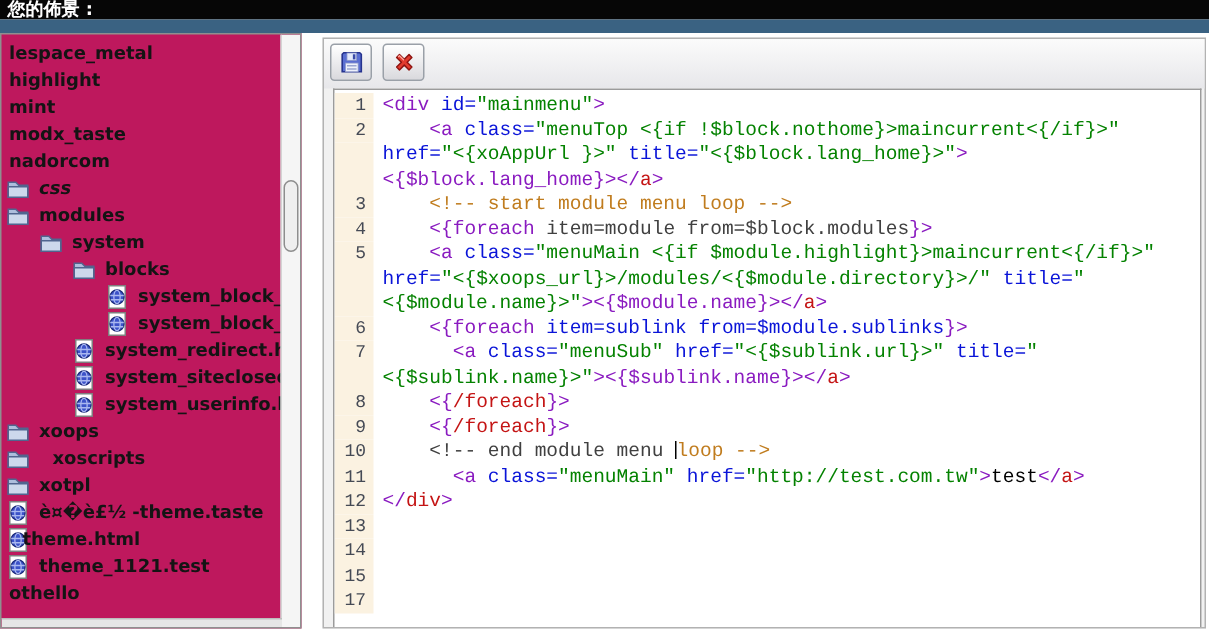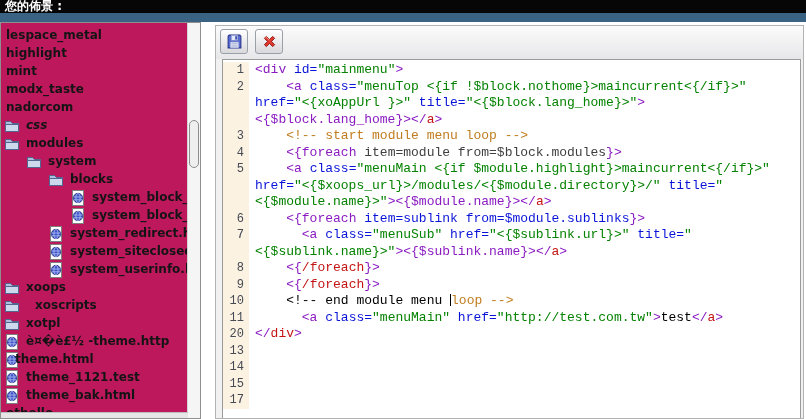--- a/index.html
+++ b/index.html
@@ -169,51 +169,41 @@
         <span class="lbl" style="left: 25px;">xotpl</span>
       </div>
       <div class="trow">
         <span class="ic" style="left: 3px;"><svg width="16" height="16" viewBox="0 0 16 16">
             <rect x="2.5" y="0.5" width="11" height="15" fill="#ffffff" stroke="#7f7f7f"></rect>
             <circle cx="8" cy="8" r="4.7" fill="#3c52c8" stroke="#1c2a7a" stroke-width="0.8"></circle>
             <ellipse cx="8" cy="8" rx="2.1" ry="4.4" fill="none" stroke="#aab8f0" stroke-width="0.9"></ellipse>
             <line x1="3.5" y1="7" x2="12.5" y2="7" stroke="#aab8f0" stroke-width="0.9"></line>
             <line x1="3.8" y1="9.8" x2="12.2" y2="9.8" stroke="#aab8f0" stroke-width="0.9"></line>
           </svg></span>
-        <span class="lbl" style="left: 25px;">è¤�è£½ -theme.http</span>
+        <span class="lbl" style="left: 25px;">è¤�è£½ -theme.taste</span>
       </div>
       <div class="trow">
         <span class="ic" style="left: 3px;"><svg width="16" height="16" viewBox="0 0 16 16">
             <rect x="2.5" y="0.5" width="11" height="15" fill="#ffffff" stroke="#7f7f7f"></rect>
             <circle cx="8" cy="8" r="4.7" fill="#3c52c8" stroke="#1c2a7a" stroke-width="0.8"></circle>
             <ellipse cx="8" cy="8" rx="2.1" ry="4.4" fill="none" stroke="#aab8f0" stroke-width="0.9"></ellipse>
             <line x1="3.5" y1="7" x2="12.5" y2="7" stroke="#aab8f0" stroke-width="0.9"></line>
             <line x1="3.8" y1="9.8" x2="12.2" y2="9.8" stroke="#aab8f0" stroke-width="0.9"></line>
           </svg></span>
         <span class="lbl" style="left: 14px;">theme.html</span>
       </div>
       <div class="trow">
         <span class="ic" style="left: 3px;"><svg width="16" height="16" viewBox="0 0 16 16">
             <rect x="2.5" y="0.5" width="11" height="15" fill="#ffffff" stroke="#7f7f7f"></rect>
             <circle cx="8" cy="8" r="4.7" fill="#3c52c8" stroke="#1c2a7a" stroke-width="0.8"></circle>
             <ellipse cx="8" cy="8" rx="2.1" ry="4.4" fill="none" stroke="#aab8f0" stroke-width="0.9"></ellipse>
             <line x1="3.5" y1="7" x2="12.5" y2="7" stroke="#aab8f0" stroke-width="0.9"></line>
             <line x1="3.8" y1="9.8" x2="12.2" y2="9.8" stroke="#aab8f0" stroke-width="0.9"></line>
           </svg></span>
         <span class="lbl" style="left: 25px;">theme_1121.test</span>
-      </div>
-      <div class="trow">
-        <span class="ic" style="left: 3px;"><svg width="16" height="16" viewBox="0 0 16 16">
-            <rect x="2.5" y="0.5" width="11" height="15" fill="#ffffff" stroke="#7f7f7f"></rect>
-            <circle cx="8" cy="8" r="4.7" fill="#3c52c8" stroke="#1c2a7a" stroke-width="0.8"></circle>
-            <ellipse cx="8" cy="8" rx="2.1" ry="4.4" fill="none" stroke="#aab8f0" stroke-width="0.9"></ellipse>
-            <line x1="3.5" y1="7" x2="12.5" y2="7" stroke="#aab8f0" stroke-width="0.9"></line>
-            <line x1="3.8" y1="9.8" x2="12.2" y2="9.8" stroke="#aab8f0" stroke-width="0.9"></line>
-          </svg></span>
-        <span class="lbl" style="left: 25px;">theme_bak.html</span>
       </div>
       <div class="trow">
         <span class="lbl" style="left: 5px;">othello</span>
       </div>
     </div>
   <div class="vsb">
     <div class="vsb-thumb"></div>
   </div>
   <div class="hsb"></div>
 </div>
@@ -289,28 +279,28 @@
       <div class="crow">
         <div class="cnum">8</div>
         <div class="ctext"><span style="color: rgb(0, 0, 0);">    </span><span style="color: rgb(138, 27, 192);">&lt;{</span><span style="color: rgb(196, 20, 20);">/foreach</span><span style="color: rgb(138, 27, 192);">}&gt;</span></div>
       </div>
       <div class="crow">
         <div class="cnum">9</div>
         <div class="ctext"><span style="color: rgb(0, 0, 0);">    </span><span style="color: rgb(138, 27, 192);">&lt;{</span><span style="color: rgb(196, 20, 20);">/foreach</span><span style="color: rgb(138, 27, 192);">}&gt;</span></div>
       </div>
       <div class="crow">
         <div class="cnum">10</div>
-        <div class="ctext"><span style="color: rgb(0, 0, 0);">    </span><span style="color: #000000; margin-top: 15px;">&lt;!-- end module menu </span><span class="caret"></span><span style="color: rgb(192, 124, 30);">loop --&gt;</span></div>
+        <div class="ctext"><span style="color: rgb(0, 0, 0);">    </span><span style="color: #404040; margin-top: 15px;">&lt;!-- end module menu </span><span class="caret"></span><span style="color: rgb(192, 124, 30);">loop --&gt;</span></div>
       </div>
       <div class="crow">
         <div class="cnum">11</div>
         <div class="ctext"><span style="color: rgb(0, 0, 0);">      </span><span style="color: rgb(138, 27, 192);">&lt;a</span><span style="color: rgb(10, 20, 216);"> class=</span><span style="color: rgb(4, 130, 0);">"menuMain"</span><span style="color: rgb(10, 20, 216);"> href=</span><span style="color: rgb(4, 130, 0);">"http://test.com.tw"</span><span style="color: rgb(138, 27, 192);">&gt;</span><span style="color: rgb(0, 0, 0);">test</span><span style="color: rgb(138, 27, 192);">&lt;/</span><span style="color: rgb(196, 20, 20);">a</span><span style="color: rgb(138, 27, 192);">&gt;</span></div>
       </div>
       <div class="crow">
-        <div class="cnum">20</div>
+        <div class="cnum">12</div>
         <div class="ctext"><span style="color: rgb(138, 27, 192);">&lt;/</span><span style="color: rgb(196, 20, 20);">div</span><span style="color: rgb(138, 27, 192);">&gt;</span></div>
       </div>
       <div class="crow">
         <div class="cnum">13</div>
         <div class="ctext"></div>
       </div>
       <div class="crow">
         <div class="cnum">14</div>
         <div class="ctext"></div>
       </div>

